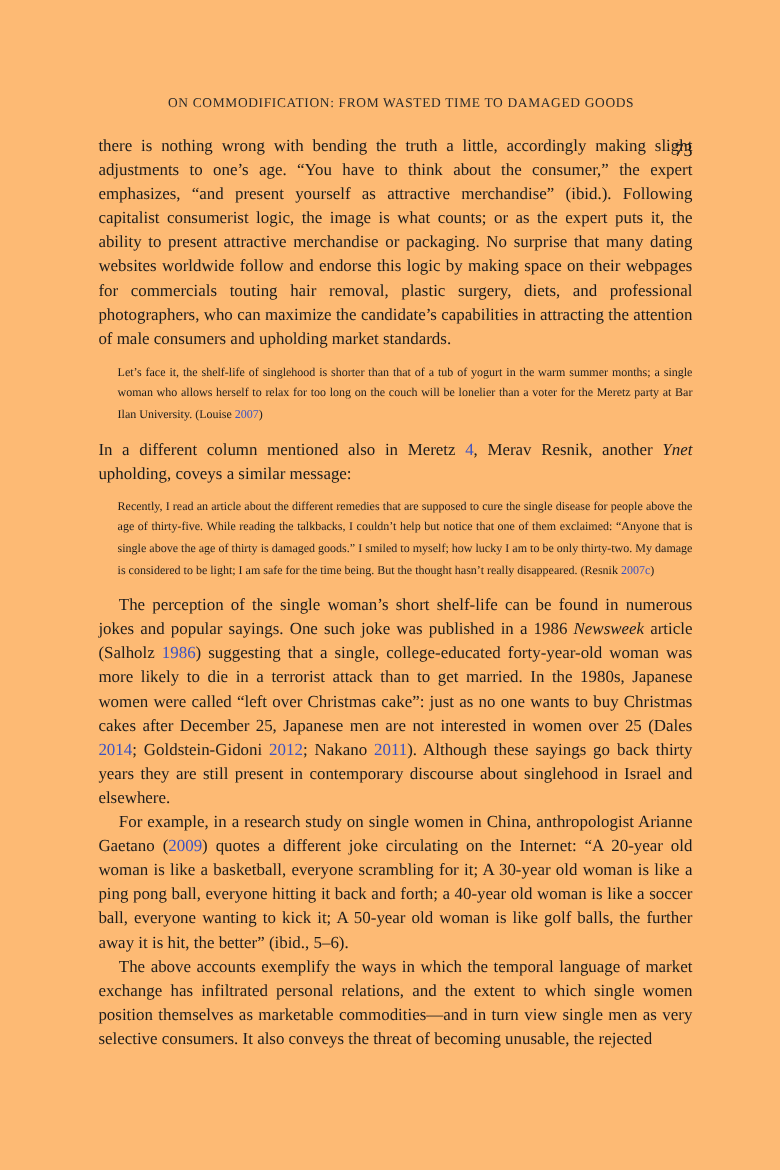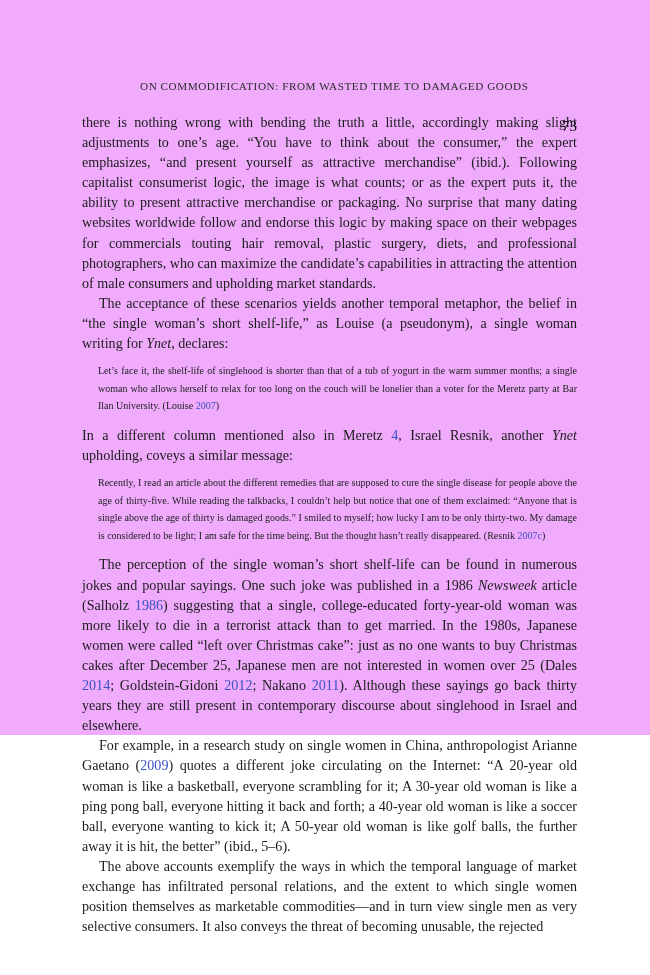--- a/index.html
+++ b/index.html
@@ -10,22 +10,22 @@
   body {
     width: 650px;
     height: 975px;
     overflow: hidden;
     font-family: "Liberation Serif", "DejaVu Serif", serif;
     color: #1c1c1c;
   }
   .page {
     position: relative;
     width: 650px;
-    height: 735px;
-    background: #f0abfc;
+    height: 975px;
+    background: #fdba74;
     box-sizing: border-box;
   }
   .running-head {
     position: absolute;
     left: 82px;
     top: 80px;
     width: 495px;
     display: flex;
     align-items: baseline;
     justify-content: flex-start;
@@ -94,31 +94,30 @@
 
   <div class="running-head">
     <span class="running-head-title">ON COMMODIFICATION: FROM WASTED TIME TO DAMAGED GOODS</span>
     <span class="folio">73</span>
   </div>
 
   <div class="content">
 
     <p class="body"><span>there is nothing wrong with bending the truth a little, accordingly making slight adjustments to one’s age. “You have to think about the consumer,” the expert emphasizes, “and present yourself as attractive merchandise” (ibid.). Following capitalist consumerist logic, the image is what counts; or as the expert puts it, the ability to present attractive merchandise or packaging. No surprise that many dating websites worldwide follow and endorse this logic by making space on their webpages for commercials touting hair removal, plastic surgery, diets, and professional photographers, who can maximize the candidate’s capabilities in attracting the attention of male consumers and upholding market standards.</span></p>
 
-    <p class="body indent"><span>The acceptance of these scenarios yields another temporal metaphor, the belief in “the single woman’s short shelf-life,” as Louise (a pseudonym), a single woman writing for </span><em>Ynet</em><span>, declares:</span></p>
 
     <div class="space-before-quote"></div>
 
     <blockquote>
       <p><span>Let’s face it, the shelf-life of singlehood is shorter than that of a tub of yogurt in the warm summer months; a single woman who allows herself to relax for too long on the couch will be lonelier than a voter for the Meretz party at Bar Ilan University. (Louise </span><a class="cite" href="#">2007</a><span>)</span></p>
     </blockquote>
 
     <div class="space-after-quote"></div>
 
-    <p class="body"><span>In a different column mentioned also in Meretz </span><a class="cite" href="#">4</a><span>, Israel Resnik, another </span><em>Ynet</em><span> upholding, coveys a similar message:</span></p>
+    <p class="body"><span>In a different column mentioned also in Meretz </span><a class="cite" href="#">4</a><span>, Merav Resnik, another </span><em>Ynet</em><span> upholding, coveys a similar message:</span></p>
 
     <div class="space-before-quote"></div>
 
     <blockquote>
       <p><span>Recently, I read an article about the different remedies that are supposed to cure the single disease for people above the age of thirty-five. While reading the talkbacks, I couldn’t help but notice that one of them exclaimed: “Anyone that is single above the age of thirty is damaged goods.” I smiled to myself; how lucky I am to be only thirty-two. My damage is considered to be light; I am safe for the time being. But the thought hasn’t really disappeared. (Resnik </span><a class="cite" href="#">2007c</a><span>)</span></p>
     </blockquote>
 
     <div class="space-after-quote"></div>
 
     <p class="body indent"><span>The perception of the single woman’s short shelf-life can be found in numerous jokes and popular sayings. One such joke was published in a 1986 </span><em>Newsweek</em><span> article (Salholz </span><a class="cite" href="#">1986</a><span>) suggesting that a single, college-educated forty-year-old woman was more likely to die in a terrorist attack than to get married. In the 1980s, Japanese women were called “left over Christmas cake”: just as no one wants to buy Christmas cakes after December 25, Japanese men are not interested in women over 25 (Dales </span><a class="cite" href="#">2014</a><span>; Goldstein-Gidoni </span><a class="cite" href="#">2012</a><span>; Nakano </span><a class="cite" href="#">2011</a><span>). Although these sayings go back thirty years they are still present in contemporary discourse about singlehood in Israel and elsewhere.</span></p>

